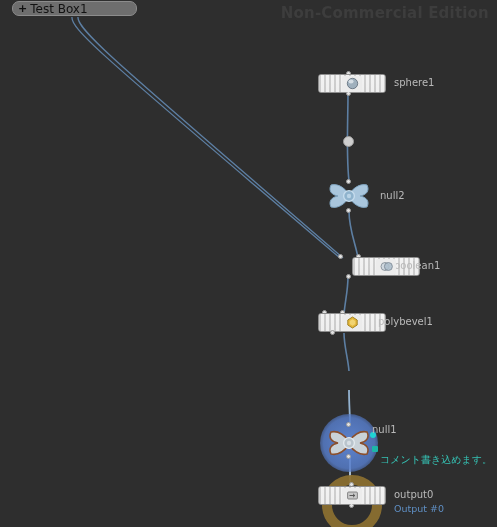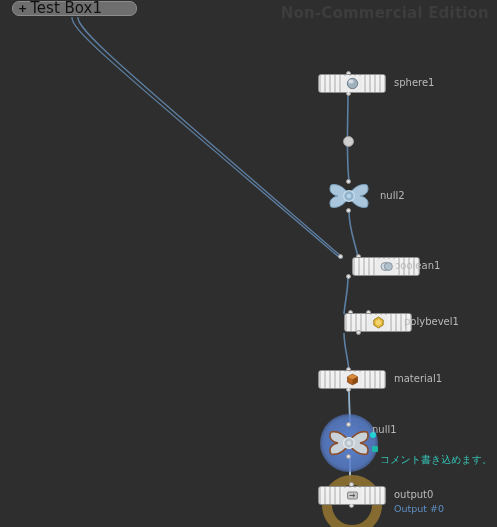--- a/index.html
+++ b/index.html
@@ -12,21 +12,21 @@
              color:#3d3d3d;letter-spacing:.2px;white-space:nowrap;}
 
   
   .wires{position:absolute;left:0;top:0;width:497px;height:527px;}
 
   
   .netbox{position:absolute;left:12px;top:1px;width:125px;height:15px;
           background:#6e6e6e;border:1px solid #8c8c8c;border-radius:7px;
           display:flex;align-items:center;gap:3px;padding:0 5px;box-sizing:border-box;}
   .netbox .plus{color:#111;font-size:11px;line-height:1;font-weight:700;}
-  .netbox .nbl{color:#121212;font-size:15px;line-height:1;white-space:nowrap;}
+  .netbox .nbl{color:#121212;font-size:12px;line-height:1;white-space:nowrap;}
 
   
   .node{position:absolute;}
   .tile{position:relative;width:68px;height:19px;border-radius:3px;
         background:linear-gradient(#f2f2f2,#d7d7d7);
         border:1px solid #8e8e8e;box-sizing:border-box;overflow:hidden;
         display:flex;align-items:center;justify-content:center;}
   .stripes{position:absolute;left:0;top:0;right:0;bottom:0;
     background:repeating-linear-gradient(90deg,#c9c9c9 0 2px,#f3f3f3 2px 5px);
     opacity:.85;}
@@ -133,51 +133,36 @@
         <svg width="13" height="13" viewBox="0 0 13 13">
           <circle cx="5" cy="6.5" r="4" fill="#d2dae1" stroke="#7d8890" stroke-width="0.8"></circle>
           <circle cx="8.4" cy="6.5" r="4" fill="#aebfcc" stroke="#6d7a86" stroke-width="0.8" opacity="0.9"></circle>
         </svg>
       </div>
     </div>
     <div class="cdot" style="left:28px;top:17px;"></div>
     <div class="label">boolean1</div>
   </div>
 
-  <div class="node" style="left:328px;top:313px;padding-left:16px;">
+  <div class="node" style="left:302px;top:313px;padding-left:16px;">
     <div class="cdot" style="left:20px;top:-3px;"></div>
     <div class="cdot" style="left:38px;top:-3px;"></div>
     <div class="tile">
       <div class="stripes"></div>
       <div class="glyph">
         <svg width="13" height="13" viewBox="0 0 13 13">
           <polygon points="6.5,1 11.2,4 11.2,9 6.5,12 1.8,9 1.8,4" fill="#e5b83c" stroke="#9b7a1a" stroke-width="0.9"></polygon>
           <polygon points="6.5,3.3 9.3,5 9.3,8 6.5,9.7 3.7,8 3.7,5" fill="#f3d777" opacity="0.9"></polygon>
         </svg>
       </div>
     </div>
     <div class="cdot" style="left:28px;top:17px;"></div>
     <div class="label">polybevel1</div>
   </div>
 
-  <div class="node" style="left:318px;top:370px;">
-    <div class="cdot" style="left:28px;top:-3px;"></div>
-    <div class="tile">
-      <div class="stripes"></div>
-      <div class="glyph">
-        <svg width="13" height="13" viewBox="0 0 13 13">
-          <polygon points="6.5,1.2 11.4,3.8 11.4,9.2 6.5,11.8 1.6,9.2 1.6,3.8" fill="#b5631f" stroke="#7a3f10" stroke-width="0.8"></polygon>
-          <polygon points="6.5,1.2 11.4,3.8 6.5,6.4 1.6,3.8" fill="#d98a3a"></polygon>
-          <polygon points="6.5,6.4 11.4,3.8 11.4,9.2 6.5,11.8" fill="#8f4a14"></polygon>
-        </svg>
-      </div>
-    </div>
-    <div class="cdot" style="left:28px;top:17px;"></div>
-    <div class="label">material1</div>
-  </div>
 
   <div class="node" style="left:320px;top:412px;">
     <div class="glow" style="left:0px;top:2px;"></div>
     <div class="cdot" style="left:26px;top:10px;"></div>
     <div class="nullshape" style="position:absolute;left:6px;top:16px;">
       <svg width="46" height="30" viewBox="0 0 46 30">
         <path d="M5 4 C 13 2 19 8 23 13 C 27 8 33 2 41 4 C 44 10 40 14 34 15
                  C 40 16 44 20 41 26 C 33 28 27 22 23 17 C 19 22 13 28 5 26
                  C 2 20 6 16 12 15 C 6 14 2 10 5 4 Z" fill="#c9d2d8" stroke="#8a4f2d" stroke-width="1.6"></path>
         <circle cx="23" cy="15" r="5.4" fill="#b9c4cc" stroke="#e2e9ee" stroke-width="1.4"></circle>

